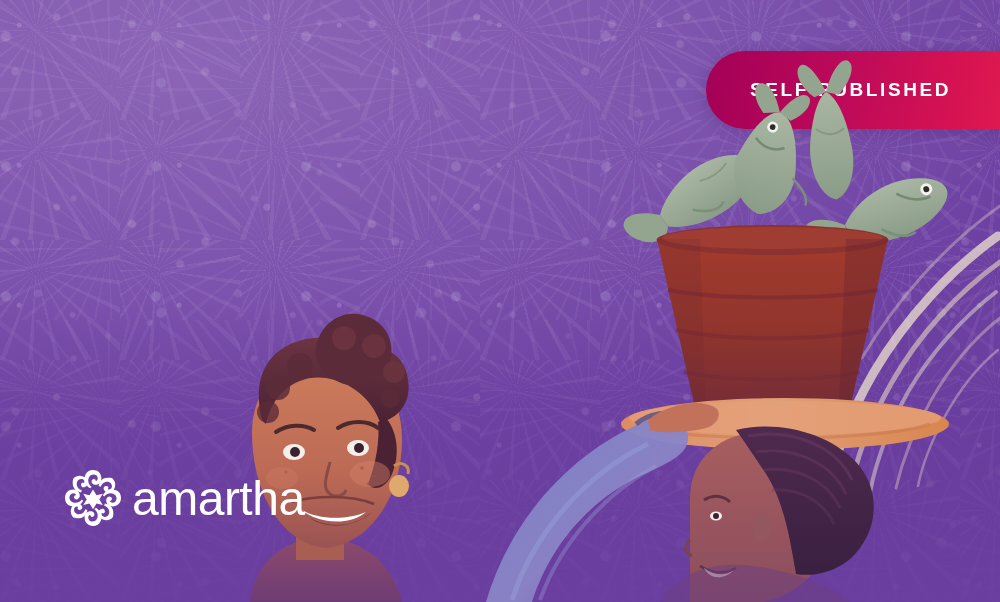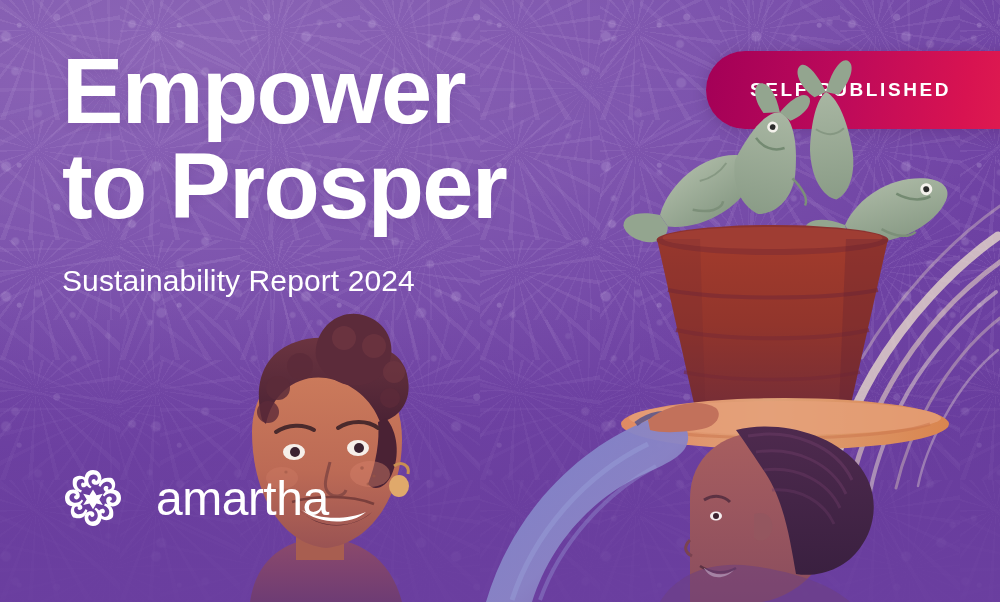--- a/index.html
+++ b/index.html
@@ -95,21 +95,21 @@
     margin-top:30px;
     color:#ffffff;
     font-size:30px;
     font-weight:normal;
     letter-spacing:.1px;
   }
 
   
   .logo {
     position:absolute; left:58px; top:463px;
-    display:flex; align-items:center; gap:28px; z-index:7;
+    display:flex; align-items:center; gap:4px; z-index:7;
   }
   .logo-mark { width:70px; height:70px; display:block; }
   .logo-word {
     color:#ffffff; font-size:48px; letter-spacing:-.5px; font-weight:normal;
   }
 
   
   .art { position:absolute; inset:0; z-index:3; }
 </style>
 </head>
@@ -318,27 +318,20 @@
       <circle cx="286" cy="472" r="1.6" fill="#9A5646" opacity=".55"></circle>
     </g>
   </svg>
 
   <div class="tex-fade"></div>
 
   <div class="badge">
     <span class="badge-label">SELF-PUBLISHED</span>
   </div>
 
-  <div class="text-block">
-    <div class="headline">
-      <span class="l1">Empower</span>
-      <span class="l2">to Prosper</span>
-    </div>
-    <div class="subtitle">Sustainability Report 2024</div>
-  </div>
 
   <div class="logo">
     <svg class="logo-mark" viewBox="0 0 100 100">
       <g fill="#FFFFFF">
 
         <path d="M50 38 L55 46 L64 44 L59 52 L64 60 L55 58 L50 66 L45 58 L36 60 L41 52 L36 44 L45 46 Z"></path>
 
         <path d="M50 10 C 57 10, 62 15, 62 22 C 62 28, 57 32, 52 31 C 48 30, 47 26, 49 24 C 51 22, 54 23, 54 26
                  C 57 25, 58 21, 55 18 C 52 15, 46 16, 44 21 C 42 26, 44 31, 48 34 L 46 36
                  C 39 32, 36 25, 39 17 C 41 12, 45 10, 50 10 Z"></path>

